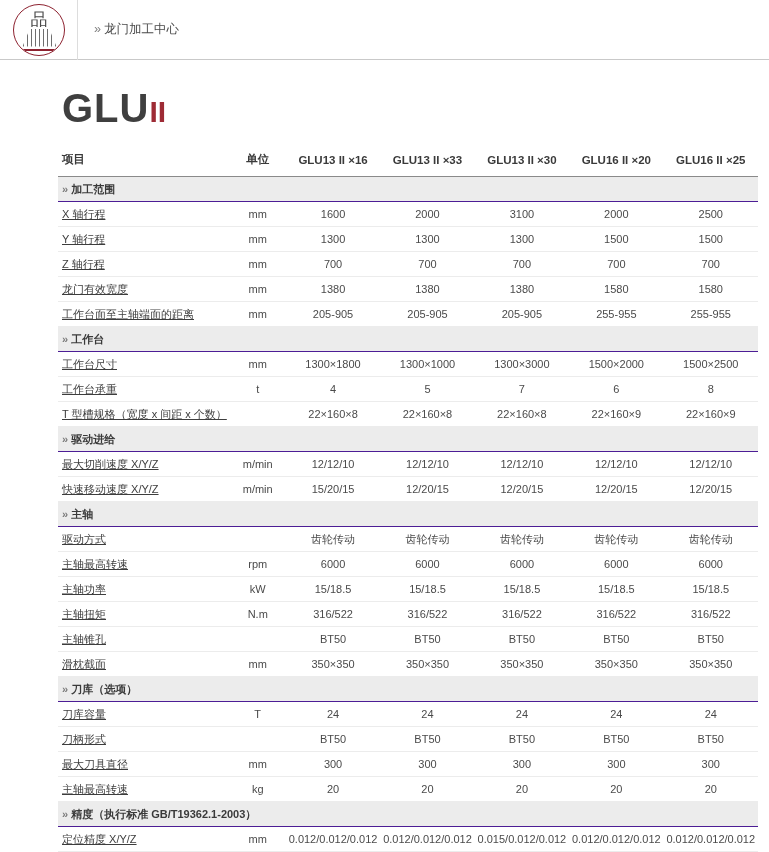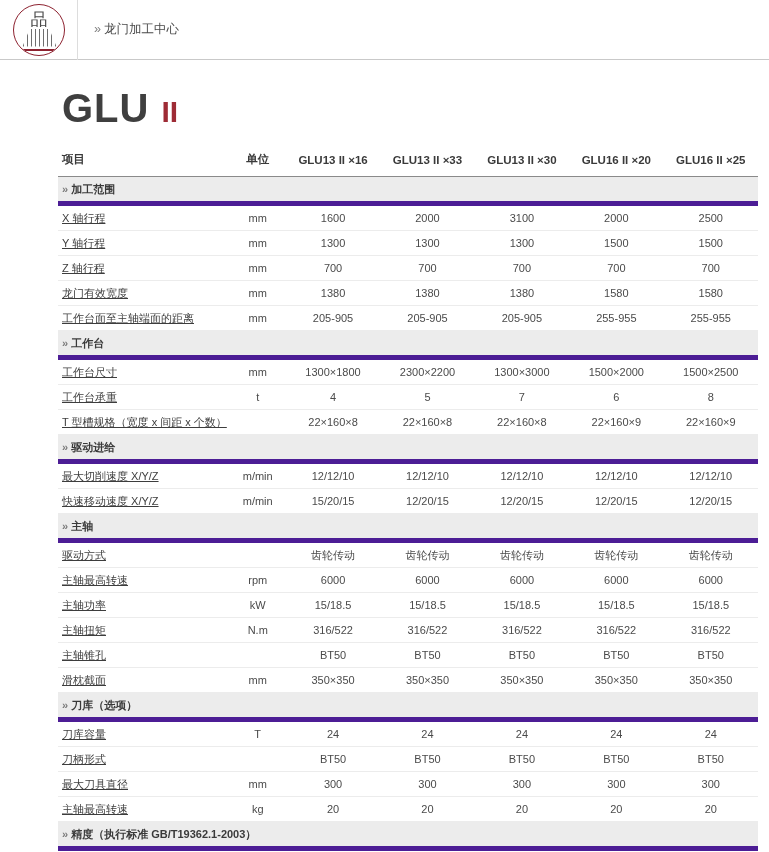--- a/index.html
+++ b/index.html
@@ -69,21 +69,21 @@
     font-size: 12.5px;
     color: #4a4a4a;
   }
   .breadcrumb .chev { color: #7e7e7e; margin-right: 3px; }
 
   
   .title-row {
     padding: 26px 0 14px 62px;
     display: flex;
     align-items: baseline;
-    gap: 12px;
+    gap: 0;
   }
   .title-main {
     font-size: 40px;
     font-weight: bold;
     color: #3f3f3f;
     letter-spacing: 1px;
     font-family: "Liberation Sans", sans-serif;
   }
   .title-sub {
     font-size: 30px;
@@ -127,21 +127,21 @@
     color: #3d3d3d;
     text-decoration: underline;
   }
   tbody tr.section td {
     background: #ececec;
     font-weight: bold;
     color: #3a3a3a;
     text-align: left;
     padding-left: 4px;
     font-size: 11px;
-    border-bottom: 5px solid #4c1d95;
+    border-bottom: 1px solid #4c1d95;
   }
   tbody tr.section .chev { color: #7b7b7b; margin-right: 3px; }
   tbody tr:nth-child(even of .data) { }
 </style>
 </head>
 <body>
 
 <div class="page">
 
   <div class="header">
@@ -224,21 +224,21 @@
             <td>255-955</td>
             <td>255-955</td>
           </tr>
           <tr class="section">
             <td colspan="7"><span class="chev">»</span><span>工作台</span></td>
           </tr>
           <tr class="data">
             <td class="c-item">工作台尺寸</td>
             <td>mm</td>
             <td>1300×1800</td>
-            <td>2300×2200</td>
+            <td>1300×1000</td>
             <td>1300×3000</td>
             <td>1500×2000</td>
             <td>1500×2500</td>
           </tr>
           <tr class="data">
             <td class="c-item">工作台承重</td>
             <td>t</td>
             <td>4</td>
             <td>5</td>
             <td>7</td>

